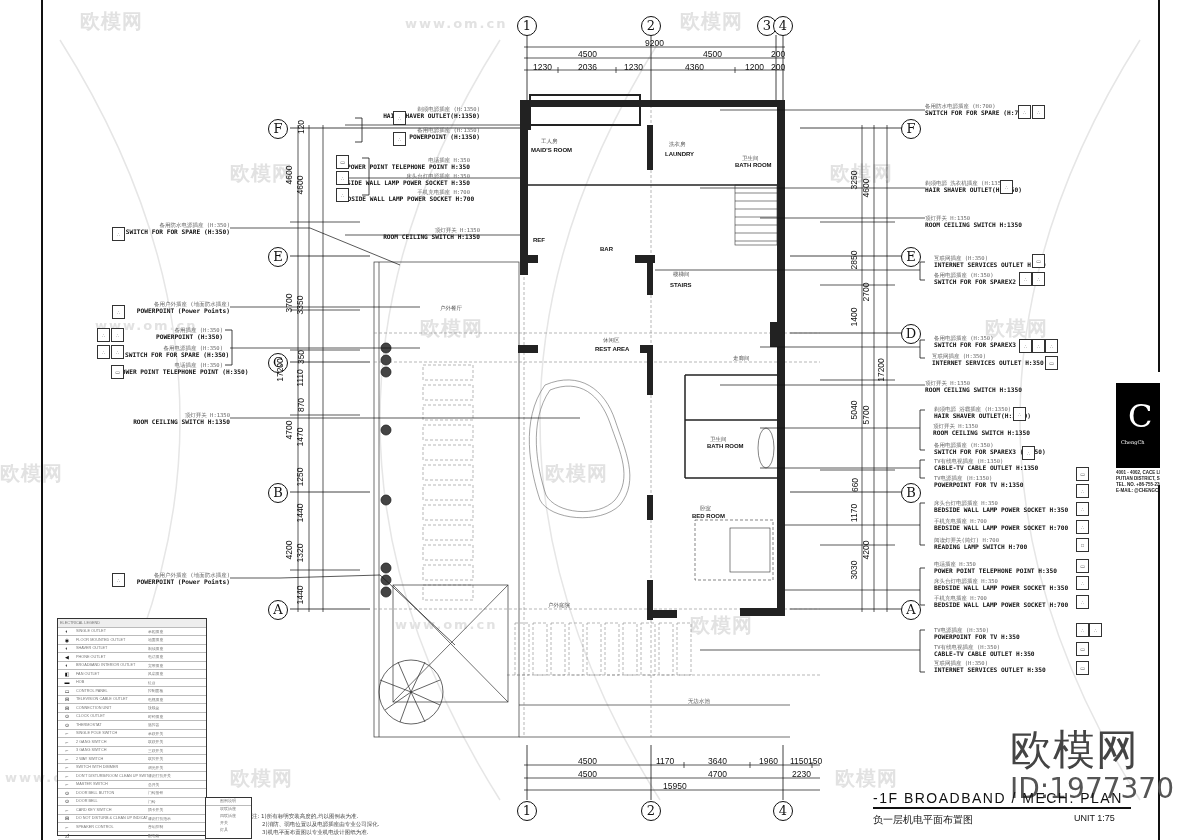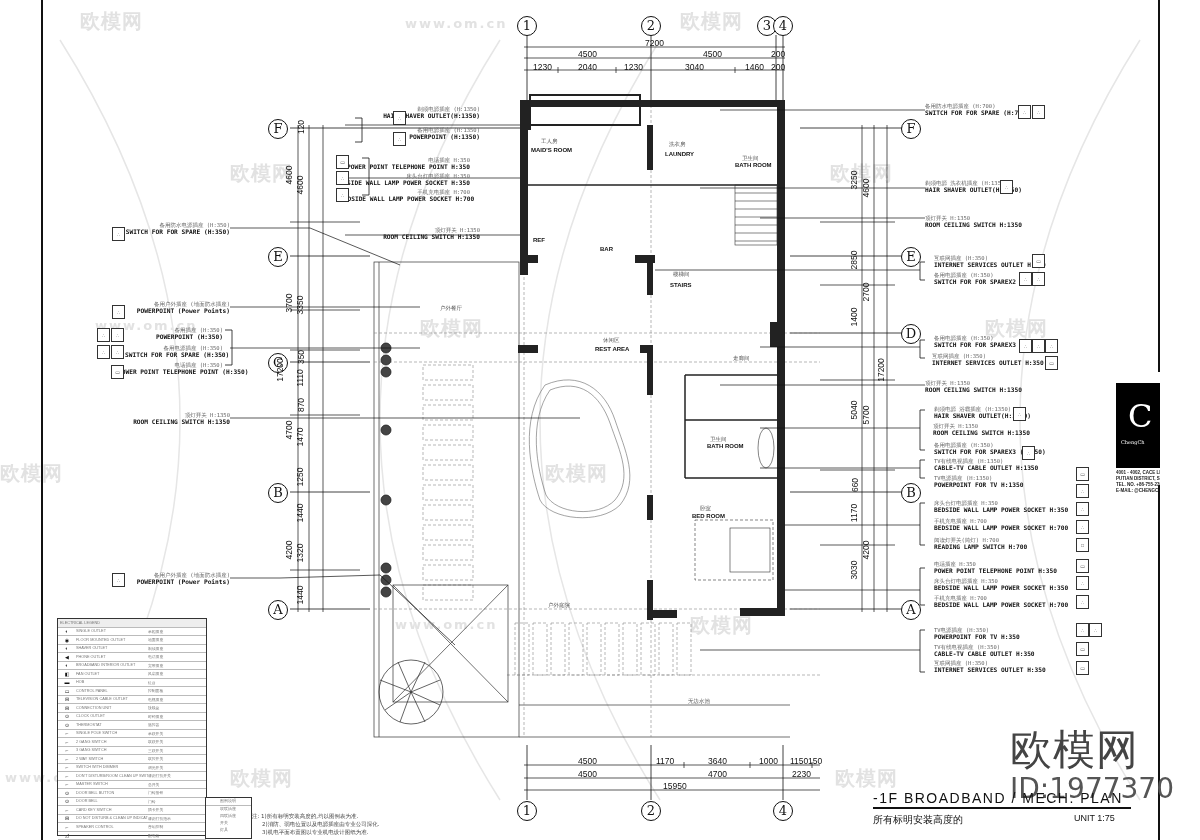--- a/index.html
+++ b/index.html
@@ -295,35 +295,35 @@
 <div class="grid-bubble" style="left:268px;top:247px;">E</div>
 <div class="grid-bubble" style="left:268px;top:353px;">C</div>
 <div class="grid-bubble" style="left:268px;top:483px;">B</div>
 <div class="grid-bubble" style="left:268px;top:600px;">A</div>
 <div class="grid-bubble" style="left:901px;top:119px;">F</div>
 <div class="grid-bubble" style="left:901px;top:247px;">E</div>
 <div class="grid-bubble" style="left:901px;top:324px;">D</div>
 <div class="grid-bubble" style="left:901px;top:483px;">B</div>
 <div class="grid-bubble" style="left:901px;top:600px;">A</div>
 
-<div class="dim" style="left:645px;top:38px;">7200</div>
+<div class="dim" style="left:645px;top:38px;">9200</div>
 <div class="dim" style="left:578px;top:49px;">4500</div>
 <div class="dim" style="left:703px;top:49px;">4500</div>
 <div class="dim" style="left:771px;top:49px;">200</div>
 <div class="dim" style="left:533px;top:62px;">1230</div>
-<div class="dim" style="left:578px;top:62px;">2040</div>
+<div class="dim" style="left:578px;top:62px;">2036</div>
 <div class="dim" style="left:624px;top:62px;">1230</div>
-<div class="dim" style="left:685px;top:62px;">3040</div>
-<div class="dim" style="left:745px;top:62px;">1460</div>
+<div class="dim" style="left:685px;top:62px;">4360</div>
+<div class="dim" style="left:745px;top:62px;">1200</div>
 <div class="dim" style="left:771px;top:62px;">200</div>
 
 <div class="dim" style="left:578px;top:756px;">4500</div>
 <div class="dim" style="left:656px;top:756px;">1170</div>
 <div class="dim" style="left:708px;top:756px;">3640</div>
-<div class="dim" style="left:759px;top:756px;">1000</div>
+<div class="dim" style="left:759px;top:756px;">1960</div>
 <div class="dim" style="left:790px;top:756px;">1150</div>
 <div class="dim" style="left:808px;top:756px;">150</div>
 <div class="dim" style="left:578px;top:769px;">4500</div>
 <div class="dim" style="left:708px;top:769px;">4700</div>
 <div class="dim" style="left:792px;top:769px;">2230</div>
 <div class="dim" style="left:663px;top:781px;">15950</div>
 
 <div class="dimv" style="left:280px;top:170px;">4600</div>
 <div class="dimv" style="left:280px;top:298px;">3700</div>
 <div class="dimv" style="left:280px;top:425px;">4700</div>
@@ -712,14 +712,14 @@
   <div>4001 - 4002, CACE LI</div>
   <div>PUTIAN DISTRICT, SH</div>
   <div>TEL. NO. +86-755-239</div>
   <div>E-MAIL: @CHENGC</div>
 </div>
 
 <div class="big-wm">欧模网</div>
 <div class="id-wm">ID:1977370</div>
 <div class="title">-1F BROADBAND / MECH. PLAN</div>
 <div class="title-line"></div>
-<div class="subtitle">所有标明安装高度的</div>
+<div class="subtitle">负一层机电平面布置图</div>
 <div class="scale">UNIT 1:75</div>
 
 </body></html>

